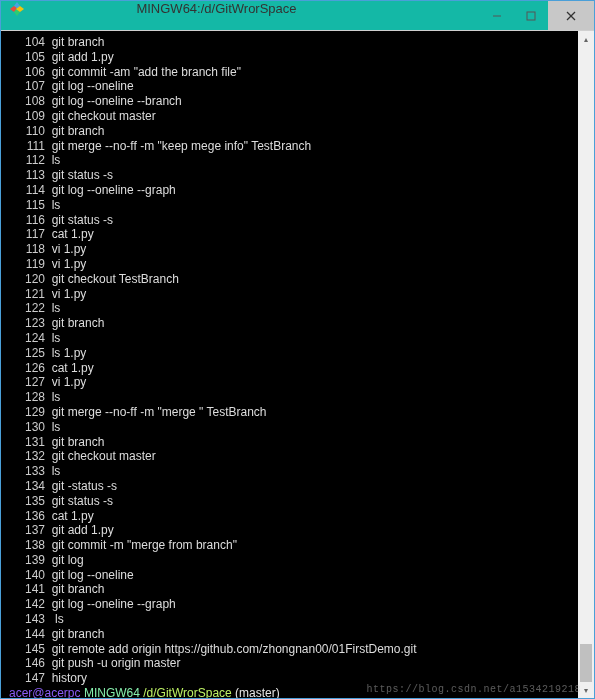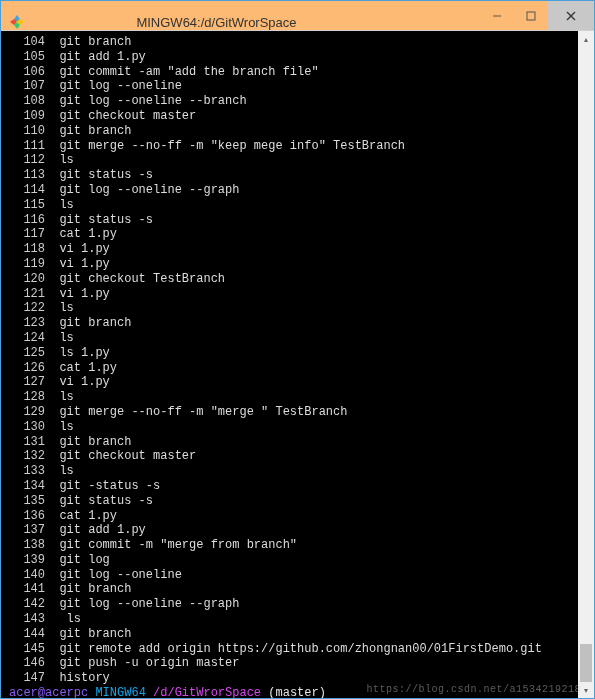--- a/index.html
+++ b/index.html
@@ -14,23 +14,23 @@
     .window {
       width: 595px;
       height: 699px;
       border: 1px solid #4a9fd8;
       background: #fff;
       display: flex;
       flex-direction: column;
     }
     .titlebar {
       height: 30px;
-      background: #fdba74;
+      background: #14b8a6;
       display: flex;
-      align-items: flex-end;
+      align-items: flex-start;
       border-bottom: 1px solid #d0d0d0;
       flex-shrink: 0;
     }
     .app-icon {
       width: 16px;
       height: 16px;
       margin: 0 8px;
       position: relative;
     }
     .title-text {
@@ -59,21 +59,21 @@
     .terminal-wrap {
       flex: 1;
       display: flex;
       background: #000;
       overflow: hidden;
     }
     .terminal {
       flex: 1;
       background: #000;
       color: #ddd;
-      font-family: Liberation Mono, monospace;
+      font-family: Liberation Sans, sans-serif;
       font-size: 12px;
       line-height: 14.8px;
       padding: 4px 0 8px 8px;
       white-space: pre;
       overflow: hidden;
     }
     .scrollbar {
       width: 16px;
       background: #f0f0f0;
       position: relative;
@@ -93,22 +93,22 @@
       bottom: 16px;
       left: 2px;
       width: 12px;
       height: 38px;
       background: #c0c0c0;
     }
     .line { display: block; }
     .lineno { color: #ccc; display: inline-block; width: 36px; text-align: right; }
     .cmd { color: #ddd; }
     .p-user { color: #8b5cf6; }
-    .p-host { color: #0ea5e9; }
-    .p-path { color: #d946ef; }
+    .p-host { color: #86efac; }
+    .p-path { color: #bef264; }
     .p-branch { color: #e5e5e5; }
     .watermark {
       position: absolute;
       right: 14px;
       bottom: 4px;
       font-family: "Courier New", monospace;
       font-size: 10px;
       color: rgba(200,200,200,0.45);
       letter-spacing: 0.5px;
       pointer-events: none;

